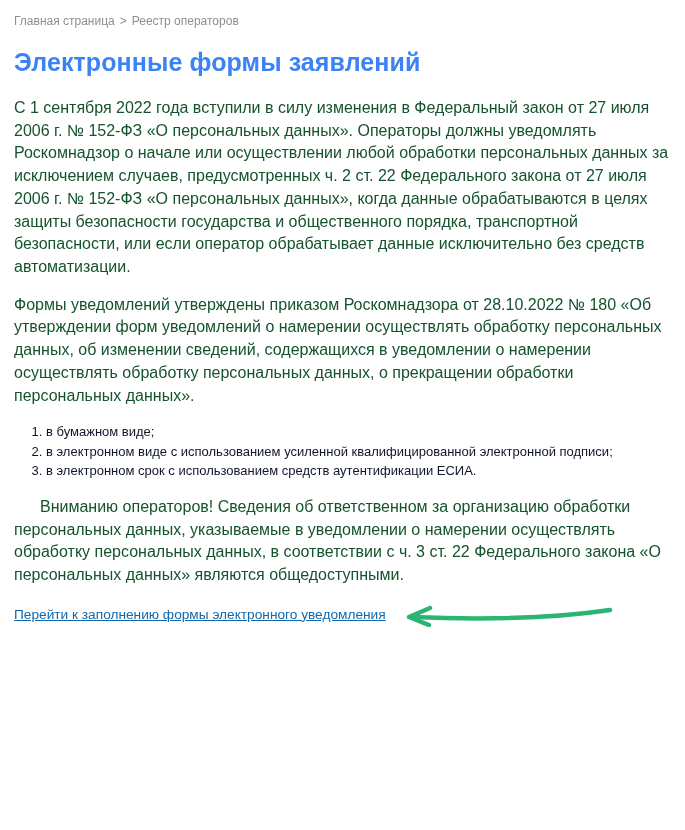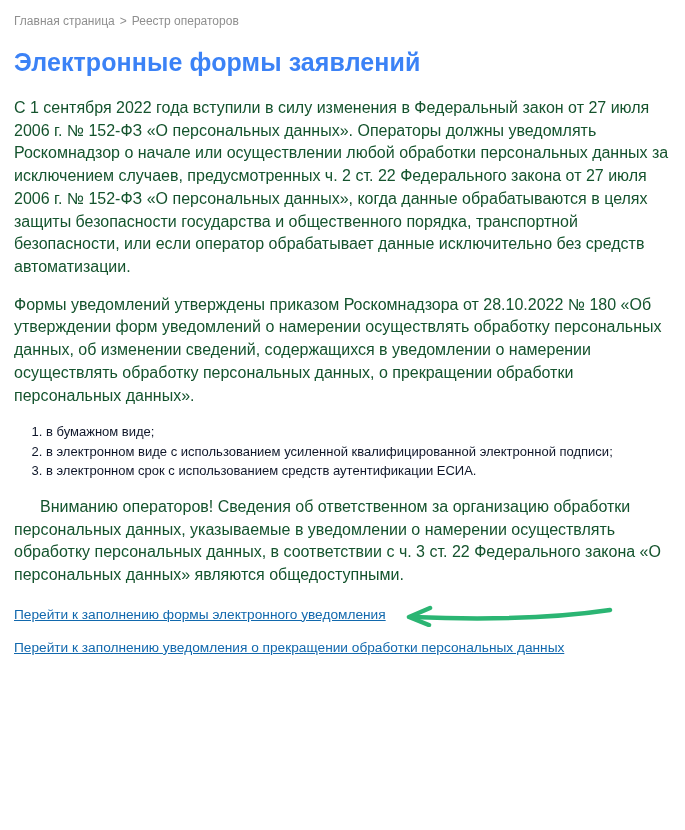--- a/index.html
+++ b/index.html
@@ -101,21 +101,18 @@
         <a>Перейти к заполнению формы электронного уведомления</a>
         <span class="arrow-wrap">
           <svg width="218" height="22" viewBox="0 0 218 22" fill="none" xmlns="http://www.w3.org/2000/svg">
             <path d="M214 5 C 160 13, 90 15, 16 12" stroke="#2bb573" stroke-width="4.5" stroke-linecap="round" fill="none"></path>
             <path d="M34 3 L 13 12 L 33 20" stroke="#2bb573" stroke-width="4.5" stroke-linecap="round" stroke-linejoin="round" fill="none"></path>
           </svg>
         </span>
       </div>
 
 
-      <div class="link-row">
-        <a>Перейти к заполнению уведомления о прекращении обработки персональных данных</a>
-      </div>
 
     </div>
 
   </div>
 
 </div>
 
 </body></html>

